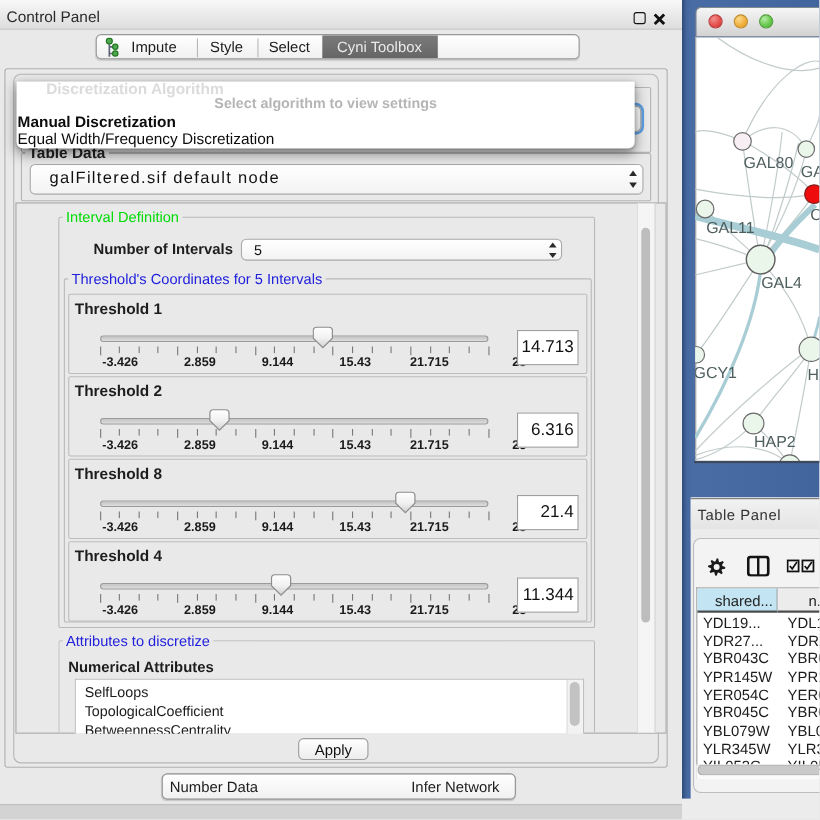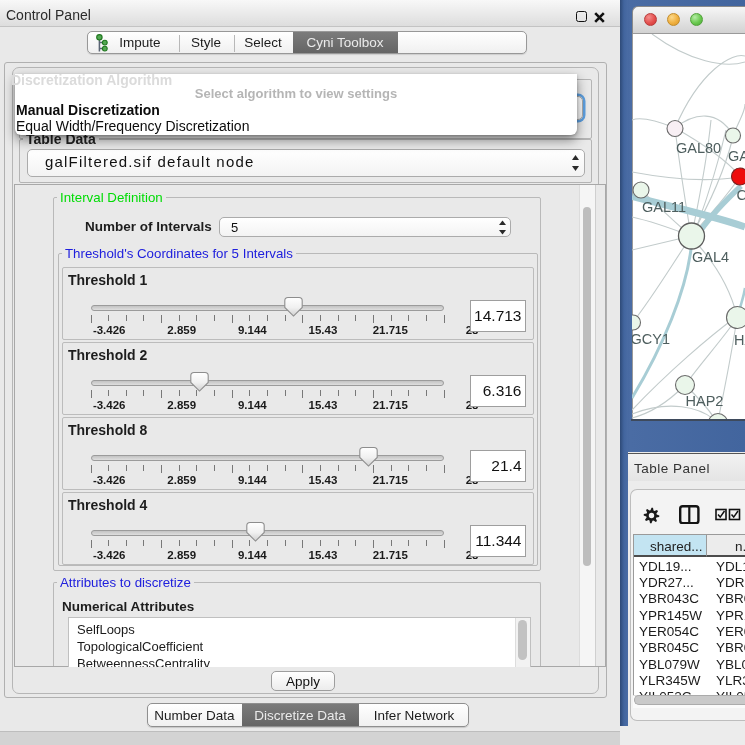--- a/index.html
+++ b/index.html
@@ -174,21 +174,21 @@
 <div class="abs" style="left:23px;top:131px;font-size:14px;font-weight:bold;color:#222;background:#e9e9e9;padding:0 3px">Table Data</div>
 <div class="abs combo" style="left:27px;top:149px;width:558px;height:28px"></div>
 <div class="abs" style="left:45px;top:153px;font-size:15px;color:#111;letter-spacing:1.2px">galFiltered.sif default node</div>
 <svg class="abs" style="left:571px;top:154px" width="9" height="18" viewBox="0 0 9 18">
   <path d="M4.5,1 L8,6 H1 Z" fill="#2a2a2a"></path>
   <path d="M4.5,17 L8,12 H1 Z" fill="#2a2a2a"></path>
 </svg>
 
 <div class="abs" style="left:15px;top:74px;width:562px;height:61px;background:#ffffff;border-radius:0 0 6px 6px;
      box-shadow:0 5px 12px rgba(0,0,0,0.45), 0 1px 3px rgba(0,0,0,0.2)"></div>
-<div class="abs" style="left:11px;top:72px;font-size:14px;font-weight:bold;color:#dbdbdb">Discretization Algorithm</div>
+<div class="abs" style="left:42px;top:72px;font-size:14px;font-weight:bold;color:#dbdbdb">Discretization Algorithm</div>
 <div class="abs" style="left:15px;top:86px;width:562px;text-align:center;font-size:13px;font-weight:bold;color:#b5b5b5">Select algorithm to view settings</div>
 <div class="abs" style="left:16px;top:101.5px;font-size:14px;font-weight:bold;color:#0c0c0c">Manual Discretization</div>
 <div class="abs" style="left:16px;top:117.5px;font-size:14px;color:#0c0c0c">Equal Width/Frequency Discretization</div>
 
 <div class="abs" style="left:14px;top:183.5px;width:592px;height:483px;border:1px solid #a8a8a8;background:#e9e9e9"></div>
 <div class="abs" style="left:578.5px;top:184.5px;width:17px;height:481px;background:#f5f5f5;border-left:1px solid #dcdcdc;border-right:1px solid #cfcfcf"></div>
 <div class="abs" style="left:583px;top:207px;width:8px;height:359px;background:#bdbdbd;border-radius:4px"></div>
 
 <div class="abs" style="left:52.5px;top:197px;width:488px;height:374px;border:1px solid #b9b9b9;border-radius:2px"></div>
 <div class="abs gtitle" style="left:57px;top:190.5px;color:#00dc05">Interval Definition</div>
@@ -379,15 +379,14 @@
   <div class="abs" style="right:0;top:0;width:15px;height:49.5px;background:#f2f2f2;border-left:1px solid #ddd"></div>
   <div class="abs" style="right:3.5px;top:2px;width:9px;height:40px;background:#c2c2c2;border-radius:5px"></div>
 </div>
 
 <div class="abs" style="left:271px;top:670.5px;width:64px;height:20px;background:linear-gradient(#ffffff,#ececec);
      border:1px solid #9e9e9e;border-radius:5px;font-size:13.5px;color:#111;text-align:center;padding-top:2px">Apply</div>
 
 <div class="abs" style="left:146.5px;top:703px;width:322px;height:24px;background:linear-gradient(#ffffff,#f0f0f0);
      border:1px solid #8f8f8f;border-radius:5px;box-shadow:0 1px 1px rgba(0,0,0,0.15);overflow:hidden">
   <div class="seg" style="left:0;width:94px">Number Data</div>
-  <div class="seg segd" style="left:94px;width:117px">Discretize Data</div>
   <div class="seg" style="left:211px;width:111px">Infer Network</div>
 </div>
 
 </body></html>

